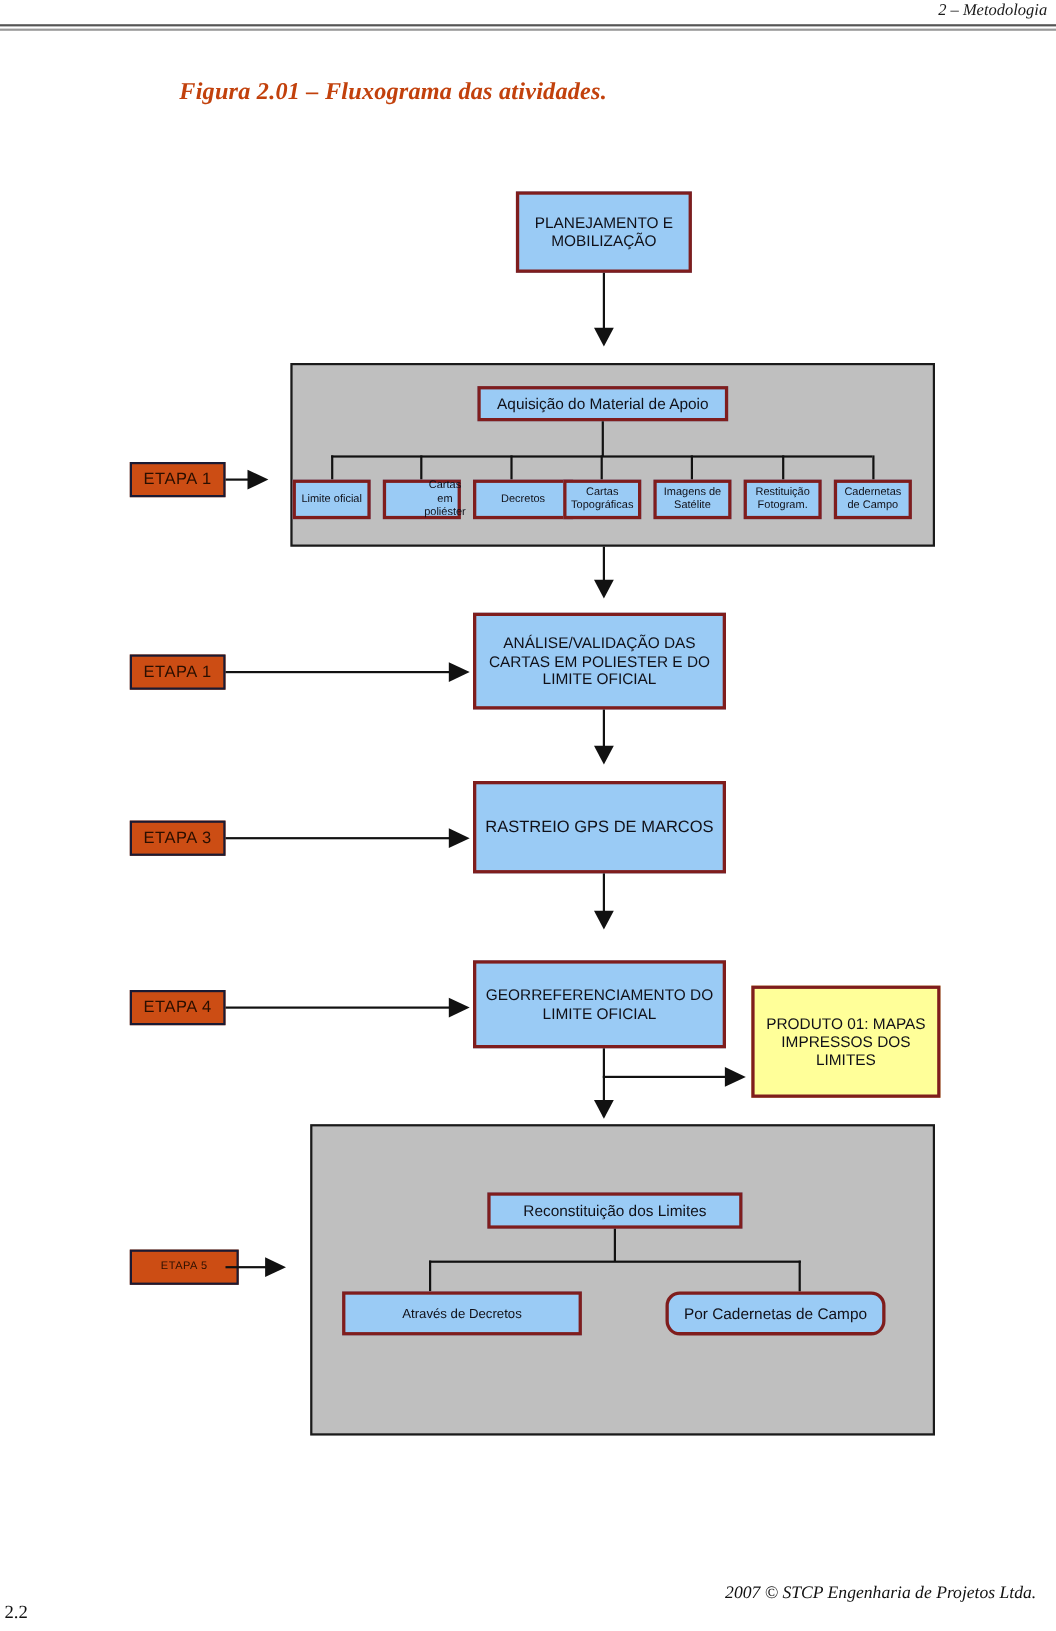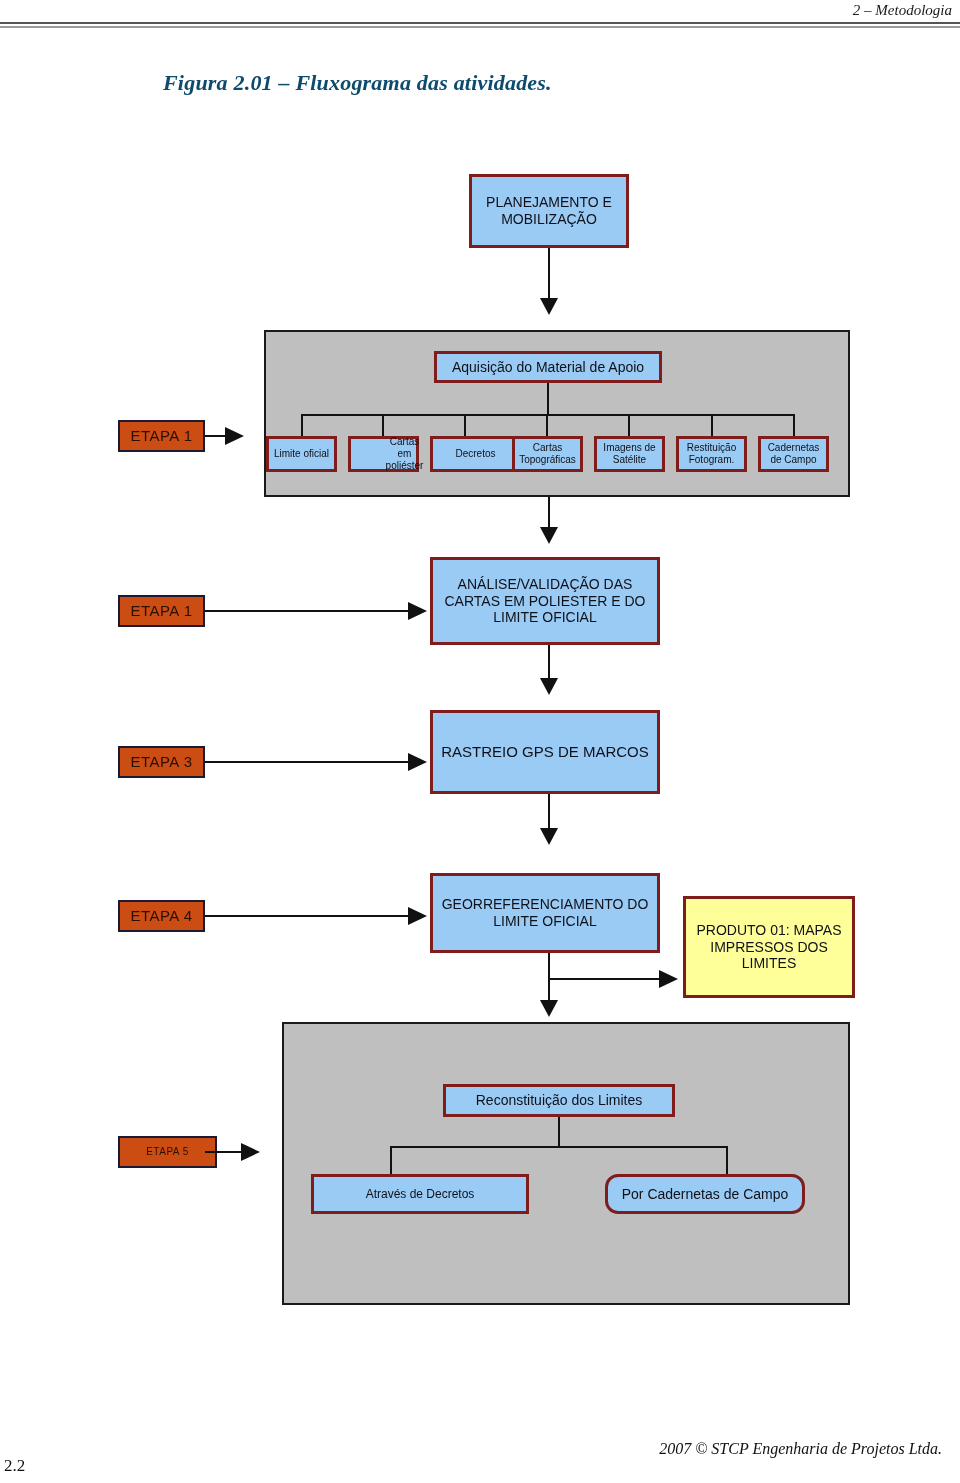--- a/index.html
+++ b/index.html
@@ -53,21 +53,21 @@
 
   
   .figure-caption {
     position: absolute;
     left: 163px;
     top: 70px;
     font-family: "Liberation Serif", serif;
     font-weight: bold;
     font-style: italic;
     font-size: 22px;
-    color: #0c4a6e;
+    color: #c2410c;
     white-space: nowrap;
     letter-spacing: 0.2px;
   }
 
   
   .flowchart {
     position: absolute;
     left: 0px;
     top: 0px;
     width: 960px;

